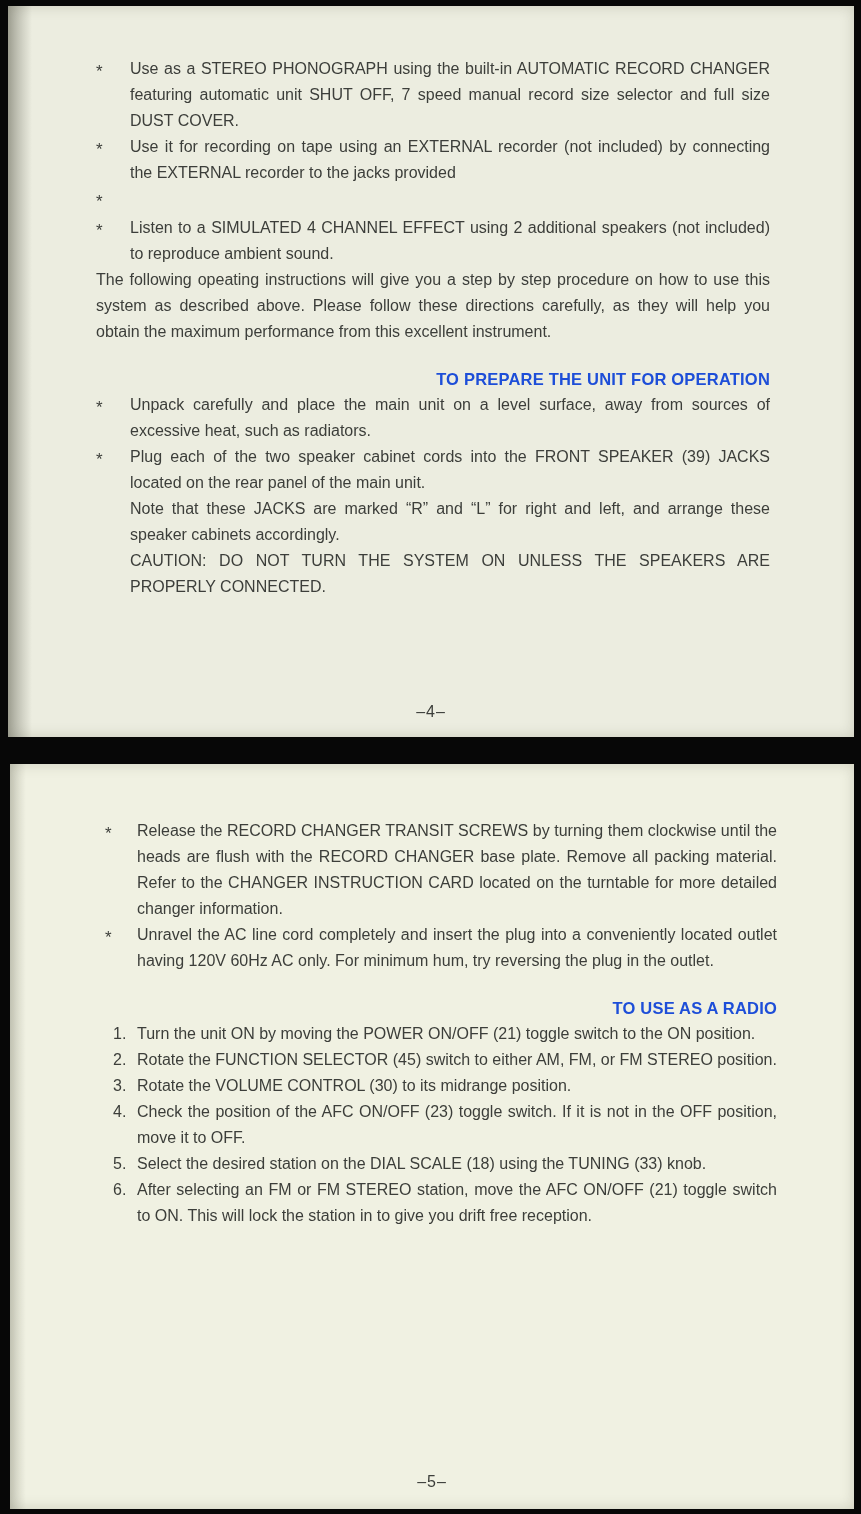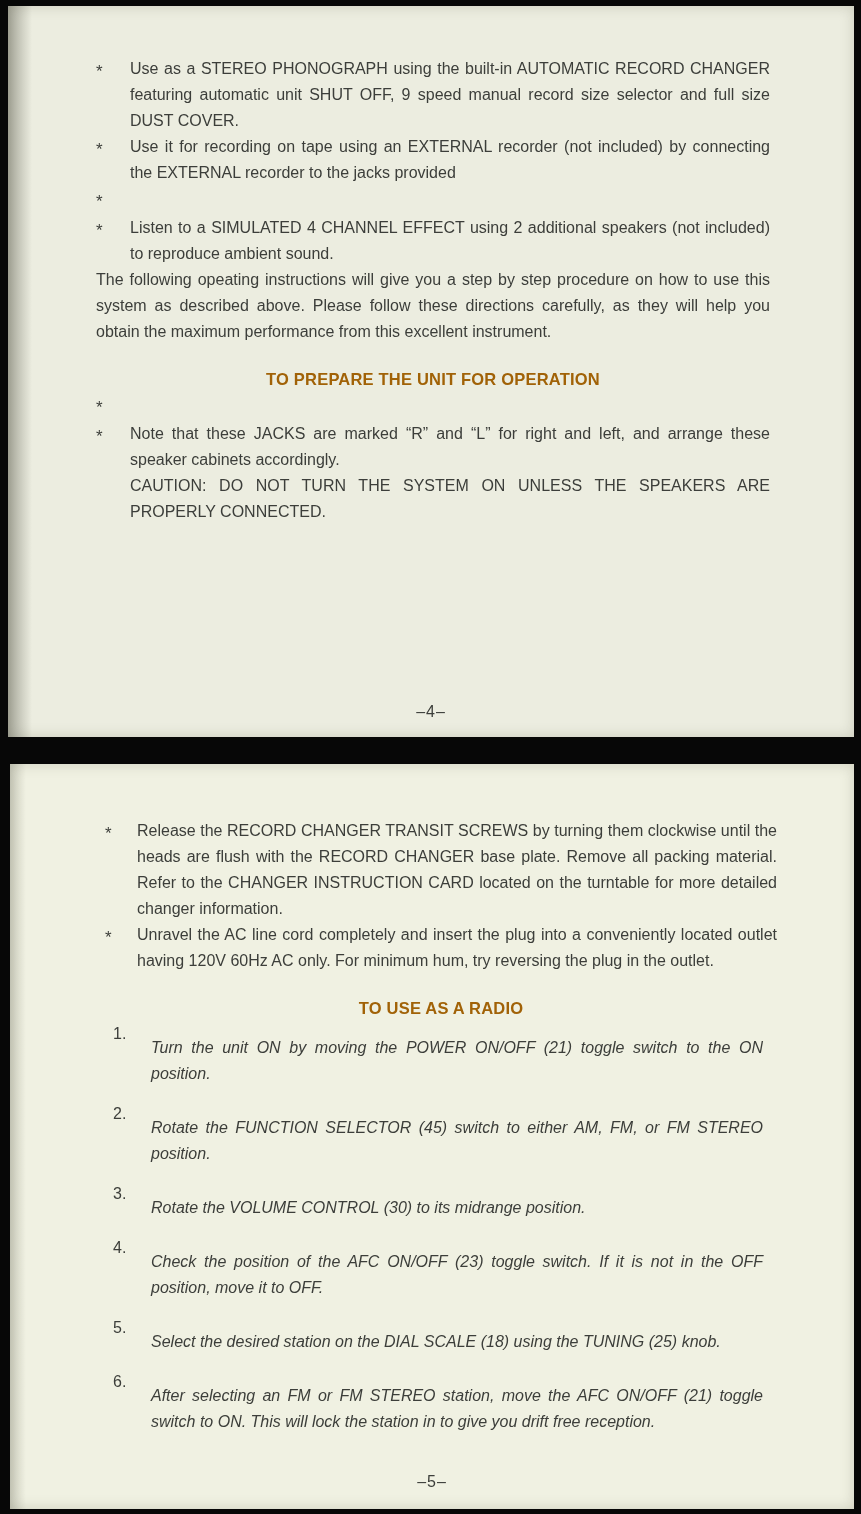--- a/index.html
+++ b/index.html
@@ -59,30 +59,30 @@
   .btxt { flex: 1 1 auto; margin: 0; }
   .btxt p { margin: 0; }
 
   p.para { margin: 0; }
   .intro { margin-top: 15px; }
 
   h2.heading {
     font-size: 16.5px;
     line-height: 26px;
     font-weight: 700;
-    color: #a16207;
+    color: #1d4ed8;
     margin: 21px 0 0 0;
-    text-align: center;
+    text-align: right;
     letter-spacing: 0.2px;
   }
 
   .steps { padding-left: 8px; }
   .step { display: flex; align-items: flex-start; }
   .stepnum { flex: 0 0 24px; width: 24px; }
-  .steptxt { flex: 1 1 auto; margin: 14px; font-style: italic; }
+  .steptxt { flex: 1 1 auto; margin: 0; }
 
   .pageno {
     position: absolute;
     left: 0; right: 0;
     text-align: center;
     font-size: 16px;
     color: #3c3e3a;
     letter-spacing: 1px;
   }
   #page4 .pageno { bottom: 16px; }
@@ -94,21 +94,21 @@
 <div>
 
   <section class="page" id="page4">
     <div class="binding-shadow"></div>
 
     <div class="content content4">
 
       <div>
         <div class="bullet">
           <span class="marker">*</span>
-          <p class="btxt">Use as a STEREO PHONOGRAPH using the built-in AUTOMATIC RECORD CHANGER featuring automatic unit SHUT OFF, 9 speed manual record size selector and full size DUST COVER.</p>
+          <p class="btxt">Use as a STEREO PHONOGRAPH using the built-in AUTOMATIC RECORD CHANGER featuring automatic unit SHUT OFF, 7 speed manual record size selector and full size DUST COVER.</p>
         </div>
         <div class="bullet">
           <span class="marker">*</span>
           <p class="btxt">Use it for recording on tape using an EXTERNAL recorder (not included) by connecting the EXTERNAL recorder to the jacks provided</p>
         </div>
         <div class="bullet">
           <span class="marker">*</span>
         </div>
         <div class="bullet">
           <span class="marker">*</span>
@@ -117,25 +117,27 @@
       </div>
 
       <p class="para intro">The following opeating instructions will give you a step by step procedure on how to use this system as described above. Please follow these directions carefully, as they will help you obtain the maximum performance from this excellent instrument.</p>
 
       <h2 class="heading">TO PREPARE THE UNIT FOR OPERATION</h2>
 
       <div>
         <div class="bullet">
           <span class="marker">*</span>
           <div class="btxt">
+            <p>Unpack carefully and place the main unit on a level surface, away from sources of excessive heat, such as radiators.</p>
           </div>
         </div>
         <div class="bullet">
           <span class="marker">*</span>
           <div class="btxt">
+            <p>Plug each of the two speaker cabinet cords into the FRONT SPEAKER (39) JACKS located on the rear panel of the main unit.</p>
             <p>Note that these JACKS are marked “R” and “L” for right and left, and arrange these speaker cabinets accordingly.</p>
             <p>CAUTION: DO NOT TURN THE SYSTEM ON UNLESS THE SPEAKERS ARE PROPERLY CONNECTED.</p>
           </div>
         </div>
       </div>
 
     </div>
 
     <div class="pageno">–4–</div>
   </section>
@@ -170,21 +172,21 @@
         <div class="step">
           <span class="stepnum">3.</span>
           <p class="steptxt">Rotate the VOLUME CONTROL (30) to its midrange position.</p>
         </div>
         <div class="step">
           <span class="stepnum">4.</span>
           <p class="steptxt">Check the position of the AFC ON/OFF (23) toggle switch. If it is not in the OFF position, move it to OFF.</p>
         </div>
         <div class="step">
           <span class="stepnum">5.</span>
-          <p class="steptxt">Select the desired station on the DIAL SCALE (18) using the TUNING (25) knob.</p>
+          <p class="steptxt">Select the desired station on the DIAL SCALE (18) using the TUNING (33) knob.</p>
         </div>
         <div class="step">
           <span class="stepnum">6.</span>
           <p class="steptxt">After selecting an FM or FM STEREO station, move the AFC ON/OFF (21) toggle switch to ON. This will lock the station in to give you drift free reception.</p>
         </div>
       </div>
 
     </div>
 
     <div class="pageno">–5–</div>

